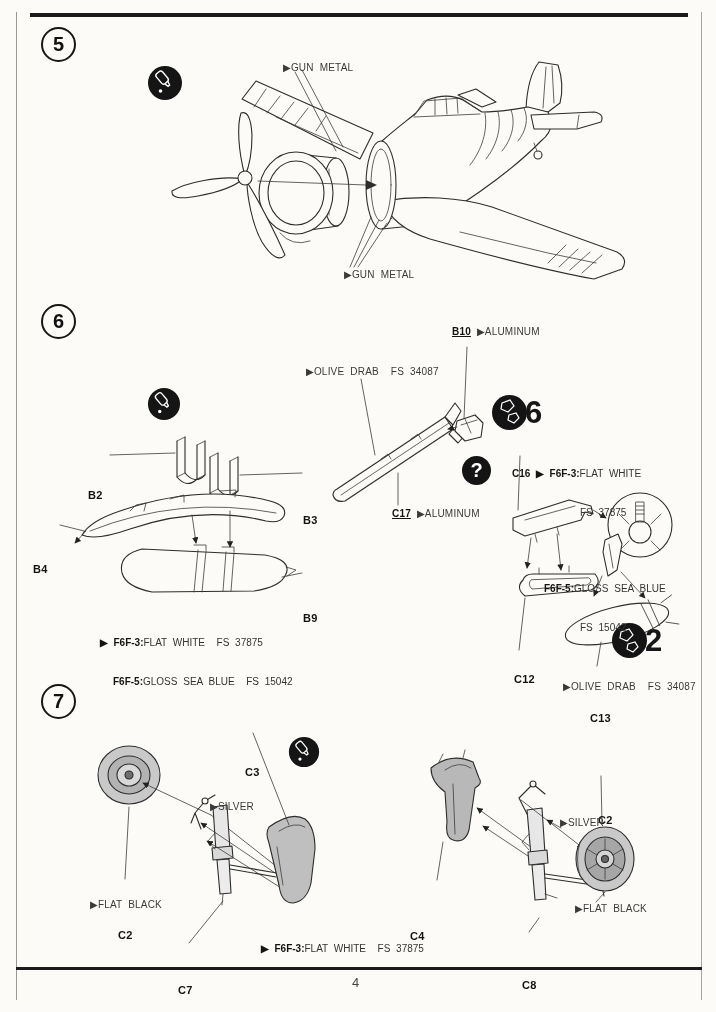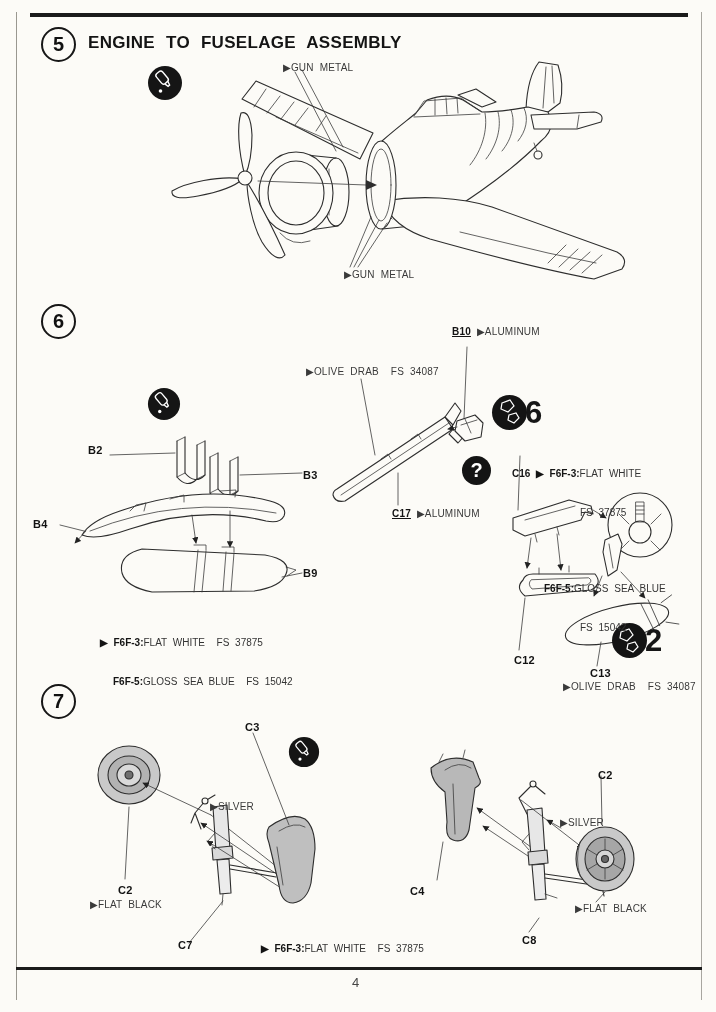--- a/index.html
+++ b/index.html
@@ -6,21 +6,21 @@
   body{width:716px;height:1012px;background:#e9e7e2;font-family:"Liberation Sans",sans-serif;}
   .page{position:relative;width:716px;height:1012px;background:#fcfbf7;overflow:hidden;}
   .edge-l{position:absolute;left:16px;top:12px;width:1px;height:988px;background:#9a9890;}
   .edge-r{position:absolute;left:701px;top:12px;width:1px;height:988px;background:#a8a6a0;}
   .rule-top{position:absolute;left:30px;top:13px;width:658px;height:4px;background:#1b1b1b;}
   .rule-bottom{position:absolute;left:16px;top:967px;width:686px;height:3px;background:#1b1b1b;}
   .abs{position:absolute;}
   .circle-num{width:31px;height:31px;border:2.6px solid #171717;border-radius:50%;
     display:flex;align-items:center;justify-content:center;font-size:20px;font-weight:bold;color:#111;background:#fcfbf7;}
   .title{font-size:17px;font-weight:bold;color:#141414;letter-spacing:.3px;word-spacing:6px;white-space:pre;}
-  .pn{font-size:11px;font-weight:bold;color:#121212;white-space:pre;letter-spacing:.2px;}
+  .pn{font-size:11px;font-weight:bold;color:#121212;white-space:pre;letter-spacing:.2px;margin-top:45px;}
   .paint{font-size:10px;color:#3a3a3a;white-space:pre;word-spacing:3px;letter-spacing:.2px;}
   .paint b{color:#141414;text-decoration:underline;}
   .note{font-size:10px;color:#333;white-space:pre;word-spacing:3px;line-height:13px;}
   .note .b{font-weight:bold;color:#141414;}
   .note .mark{color:#8b8b8b;}
   .badge{display:flex;align-items:center;}
   .badge .disc{width:35px;height:35px;border-radius:50%;background:#141414;position:relative;flex:0 0 auto;}
   .badge .num{font-size:31px;font-weight:bold;color:#161616;margin-left:-2px;line-height:35px;}
   .qicon{width:29px;height:29px;border-radius:50%;background:#141414;color:#fff;display:flex;align-items:center;
     justify-content:center;font-size:20px;font-weight:bold;}
@@ -34,21 +34,20 @@
 <body>
 
 <div class="page">
   <div class="rule-top"></div>
   <div class="edge-l"></div>
   <div class="edge-r"></div>
 
   <div class="abs circle-num" style="left:41px;top:27px;">
       <span>5</span>
     </div>
-  <div class="abs title" style="left:88px;top:33px;">ENGINE TO FUSELAGE ASSEMBLY</div>
 
   <svg class="abs" style="left:147px;top:65px;" width="36" height="36" viewBox="0 0 36 36">
     <circle cx="18" cy="18" r="17" fill="#151515"></circle>
     <g transform="rotate(-40 18 16)" stroke="#fff" fill="none" stroke-width="1.4">
       <rect x="14" y="5" width="8" height="13" rx="2.6"></rect>
       <path d="M16,18 L17,22 L19,22 L20,18"></path>
     </g>
     <circle cx="13.5" cy="26" r="1.8" fill="#fff"></circle>
   </svg>
 
@@ -249,21 +248,21 @@
   <div class="abs pn" style="left:303px;top:567px;">B9</div>
   <div class="abs paint" style="left:392px;top:508px;"><b>C17</b><span> ▶ALUMINUM</span></div>
 
   <div class="abs note" style="left:512px;top:441px;">
     <div><span class="b">C16 ▶ </span><span class="b">F6F-3:</span><span>FLAT WHITE</span></div>
     <div style="padding-left:68px;">FS 37875</div>
     <div style="padding-left:32px;margin-top:37px;"><span class="b">F6F-5:</span><span>GLOSS SEA BLUE</span></div>
     <div style="padding-left:68px;">FS 15042</div>
   </div>
 
-  <div class="abs pn" style="left:514px;top:654px;">C12</div>
+  <div class="abs pn" style="left:514px;top:628px;">C12</div>
   <div class="abs pn" style="left:590px;top:667px;">C13</div>
   <div class="abs paint" style="left:563px;top:681px;">▶OLIVE DRAB  FS 34087</div>
 
   <div class="abs note" style="left:100px;top:610px;">
     <div><span class="b">▶ F6F-3:</span><span>FLAT WHITE  FS 37875</span></div>
     <div style="padding-left:13px;"><span class="b">F6F-5:</span><span>GLOSS SEA BLUE  FS 15042</span></div>
   </div>
 
   <div class="abs circle-num" style="left:41px;top:684px;">
       <span>7</span>

